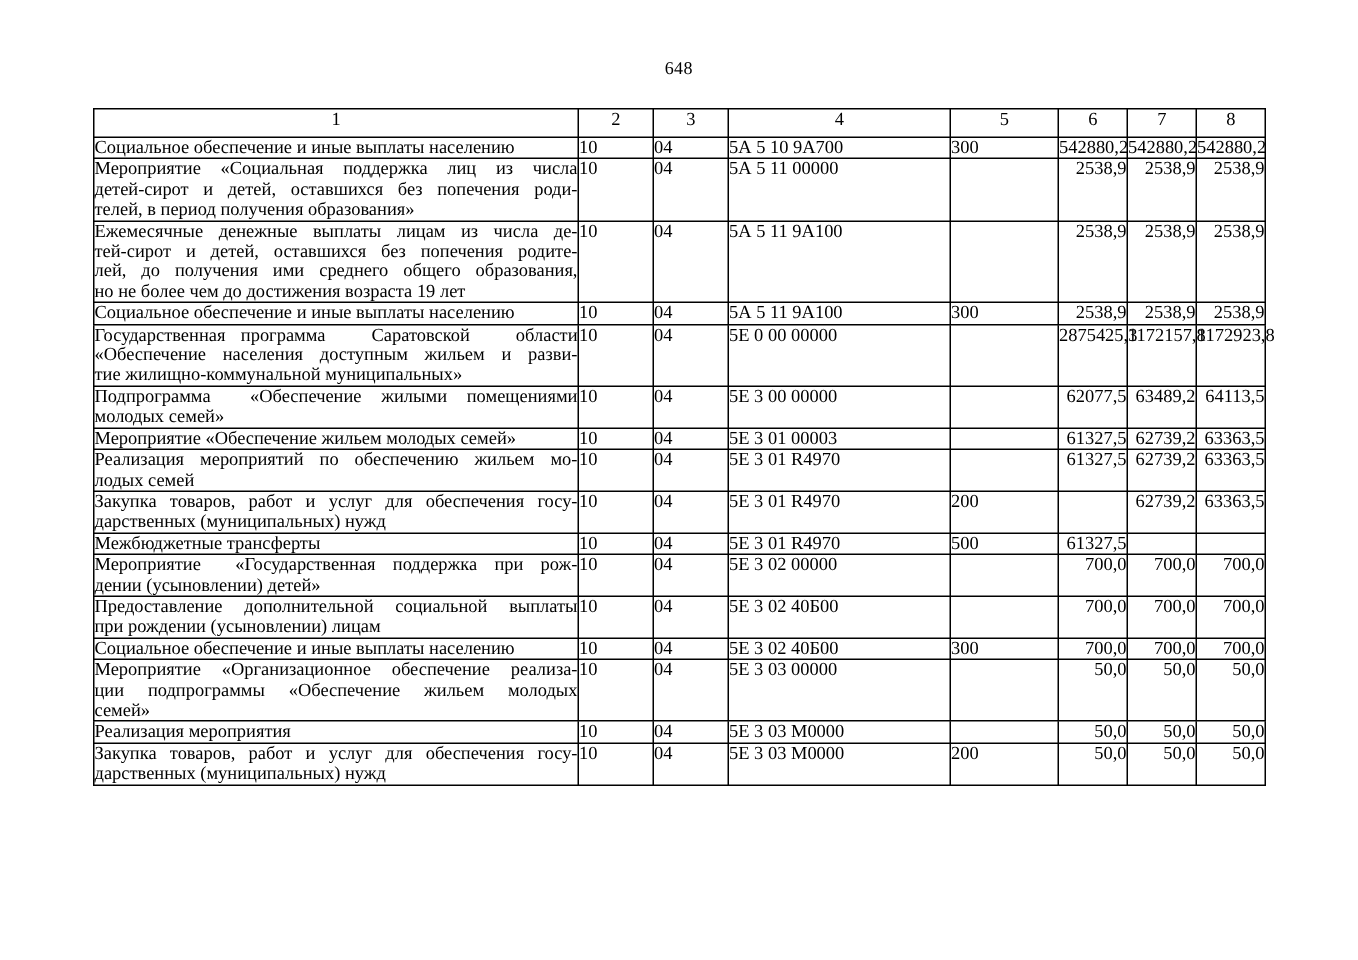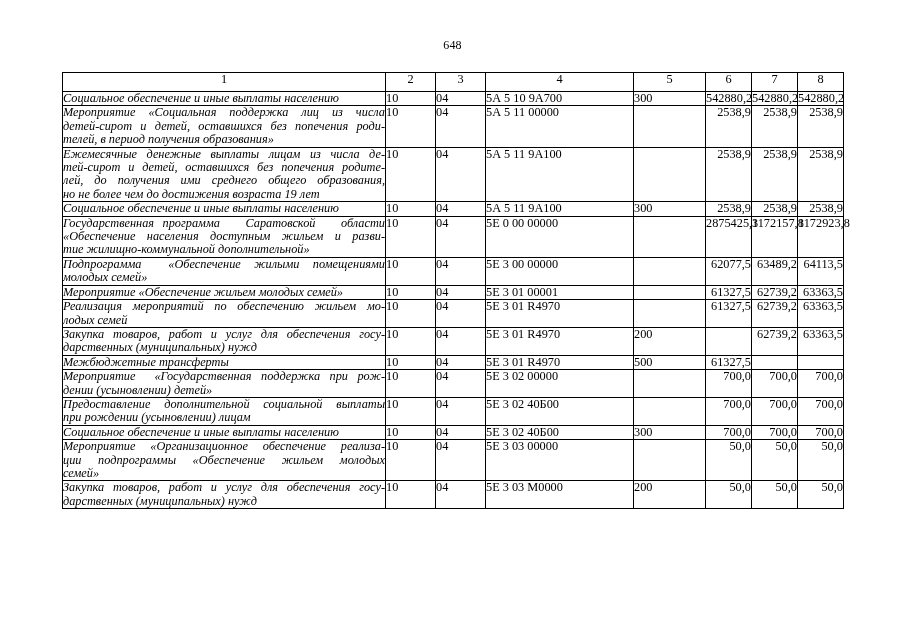--- a/index.html
+++ b/index.html
@@ -64,21 +64,20 @@
     text-align: center;
     height: 18px;
     font-size: 12.3px;
     padding-top: 1px;
   }
   .cell-text {
     padding: 0 4px 0 6px;
     text-align: justify;
     text-align-last: left;
     hyphens: manual;
-    font-style: italic;
   }
   .cell-center {
     text-align: left;
   }
   .cell-right {
     text-align: right;
     padding-right: 9px;
     margin-left: 28px;
   }
   .cell-code {
@@ -198,21 +197,21 @@
             <td class="cell-center small">300</td>
             <td class="cell-right num">2538,9</td>
             <td class="cell-right num">2538,9</td>
             <td class="cell-right num">2538,9</td>
           </tr>
           <tr>
             <td class="cell-text">
               <span class="lines">
                 <span class="line just">Государственная программа   Саратовской   области</span>
                 <span class="line just">«Обеспечение населения доступным жильем и разви-</span>
-                <span class="line">тие жилищно-коммунальной дополнительной»</span>
+                <span class="line">тие жилищно-коммунальной муниципальных»</span>
               </span>
             </td>
             <td class="cell-center small">10</td>
             <td class="cell-center small">04</td>
             <td class="cell-code code nowrap">5Е 0 00 00000</td>
             <td class="cell-center small"></td>
             <td class="cell-right num">2875425,3</td>
             <td class="cell-right num">1172157,8</td>
             <td class="cell-right num">1172923,8</td>
           </tr>
@@ -232,21 +231,21 @@
             <td class="cell-right num">64113,5</td>
           </tr>
           <tr>
             <td class="cell-text">
               <span class="lines">
                 <span class="line">Мероприятие «Обеспечение жильем молодых семей»</span>
               </span>
             </td>
             <td class="cell-center small">10</td>
             <td class="cell-center small">04</td>
-            <td class="cell-code code nowrap">5Е 3 01 00001</td>
+            <td class="cell-code code nowrap">5Е 3 01 00003</td>
             <td class="cell-center small"></td>
             <td class="cell-right num">61327,5</td>
             <td class="cell-right num">62739,2</td>
             <td class="cell-right num">63363,5</td>
           </tr>
           <tr>
             <td class="cell-text">
               <span class="lines">
                 <span class="line just">Реализация мероприятий по обеспечению жильем мо-</span>
                 <span class="line">лодых семей</span>
@@ -345,20 +344,34 @@
             <td class="cell-center small">04</td>
             <td class="cell-code code nowrap">5Е 3 03 00000</td>
             <td class="cell-center small"></td>
             <td class="cell-right num">50,0</td>
             <td class="cell-right num">50,0</td>
             <td class="cell-right num">50,0</td>
           </tr>
           <tr>
             <td class="cell-text">
               <span class="lines">
+                <span class="line">Реализация мероприятия</span>
+              </span>
+            </td>
+            <td class="cell-center small">10</td>
+            <td class="cell-center small">04</td>
+            <td class="cell-code code nowrap">5Е 3 03 М0000</td>
+            <td class="cell-center small"></td>
+            <td class="cell-right num">50,0</td>
+            <td class="cell-right num">50,0</td>
+            <td class="cell-right num">50,0</td>
+          </tr>
+          <tr>
+            <td class="cell-text">
+              <span class="lines">
                 <span class="line just">Закупка товаров, работ и услуг для обеспечения госу-</span>
                 <span class="line">дарственных (муниципальных) нужд</span>
               </span>
             </td>
             <td class="cell-center small">10</td>
             <td class="cell-center small">04</td>
             <td class="cell-code code nowrap">5Е 3 03 М0000</td>
             <td class="cell-center small">200</td>
             <td class="cell-right num">50,0</td>
             <td class="cell-right num">50,0</td>

